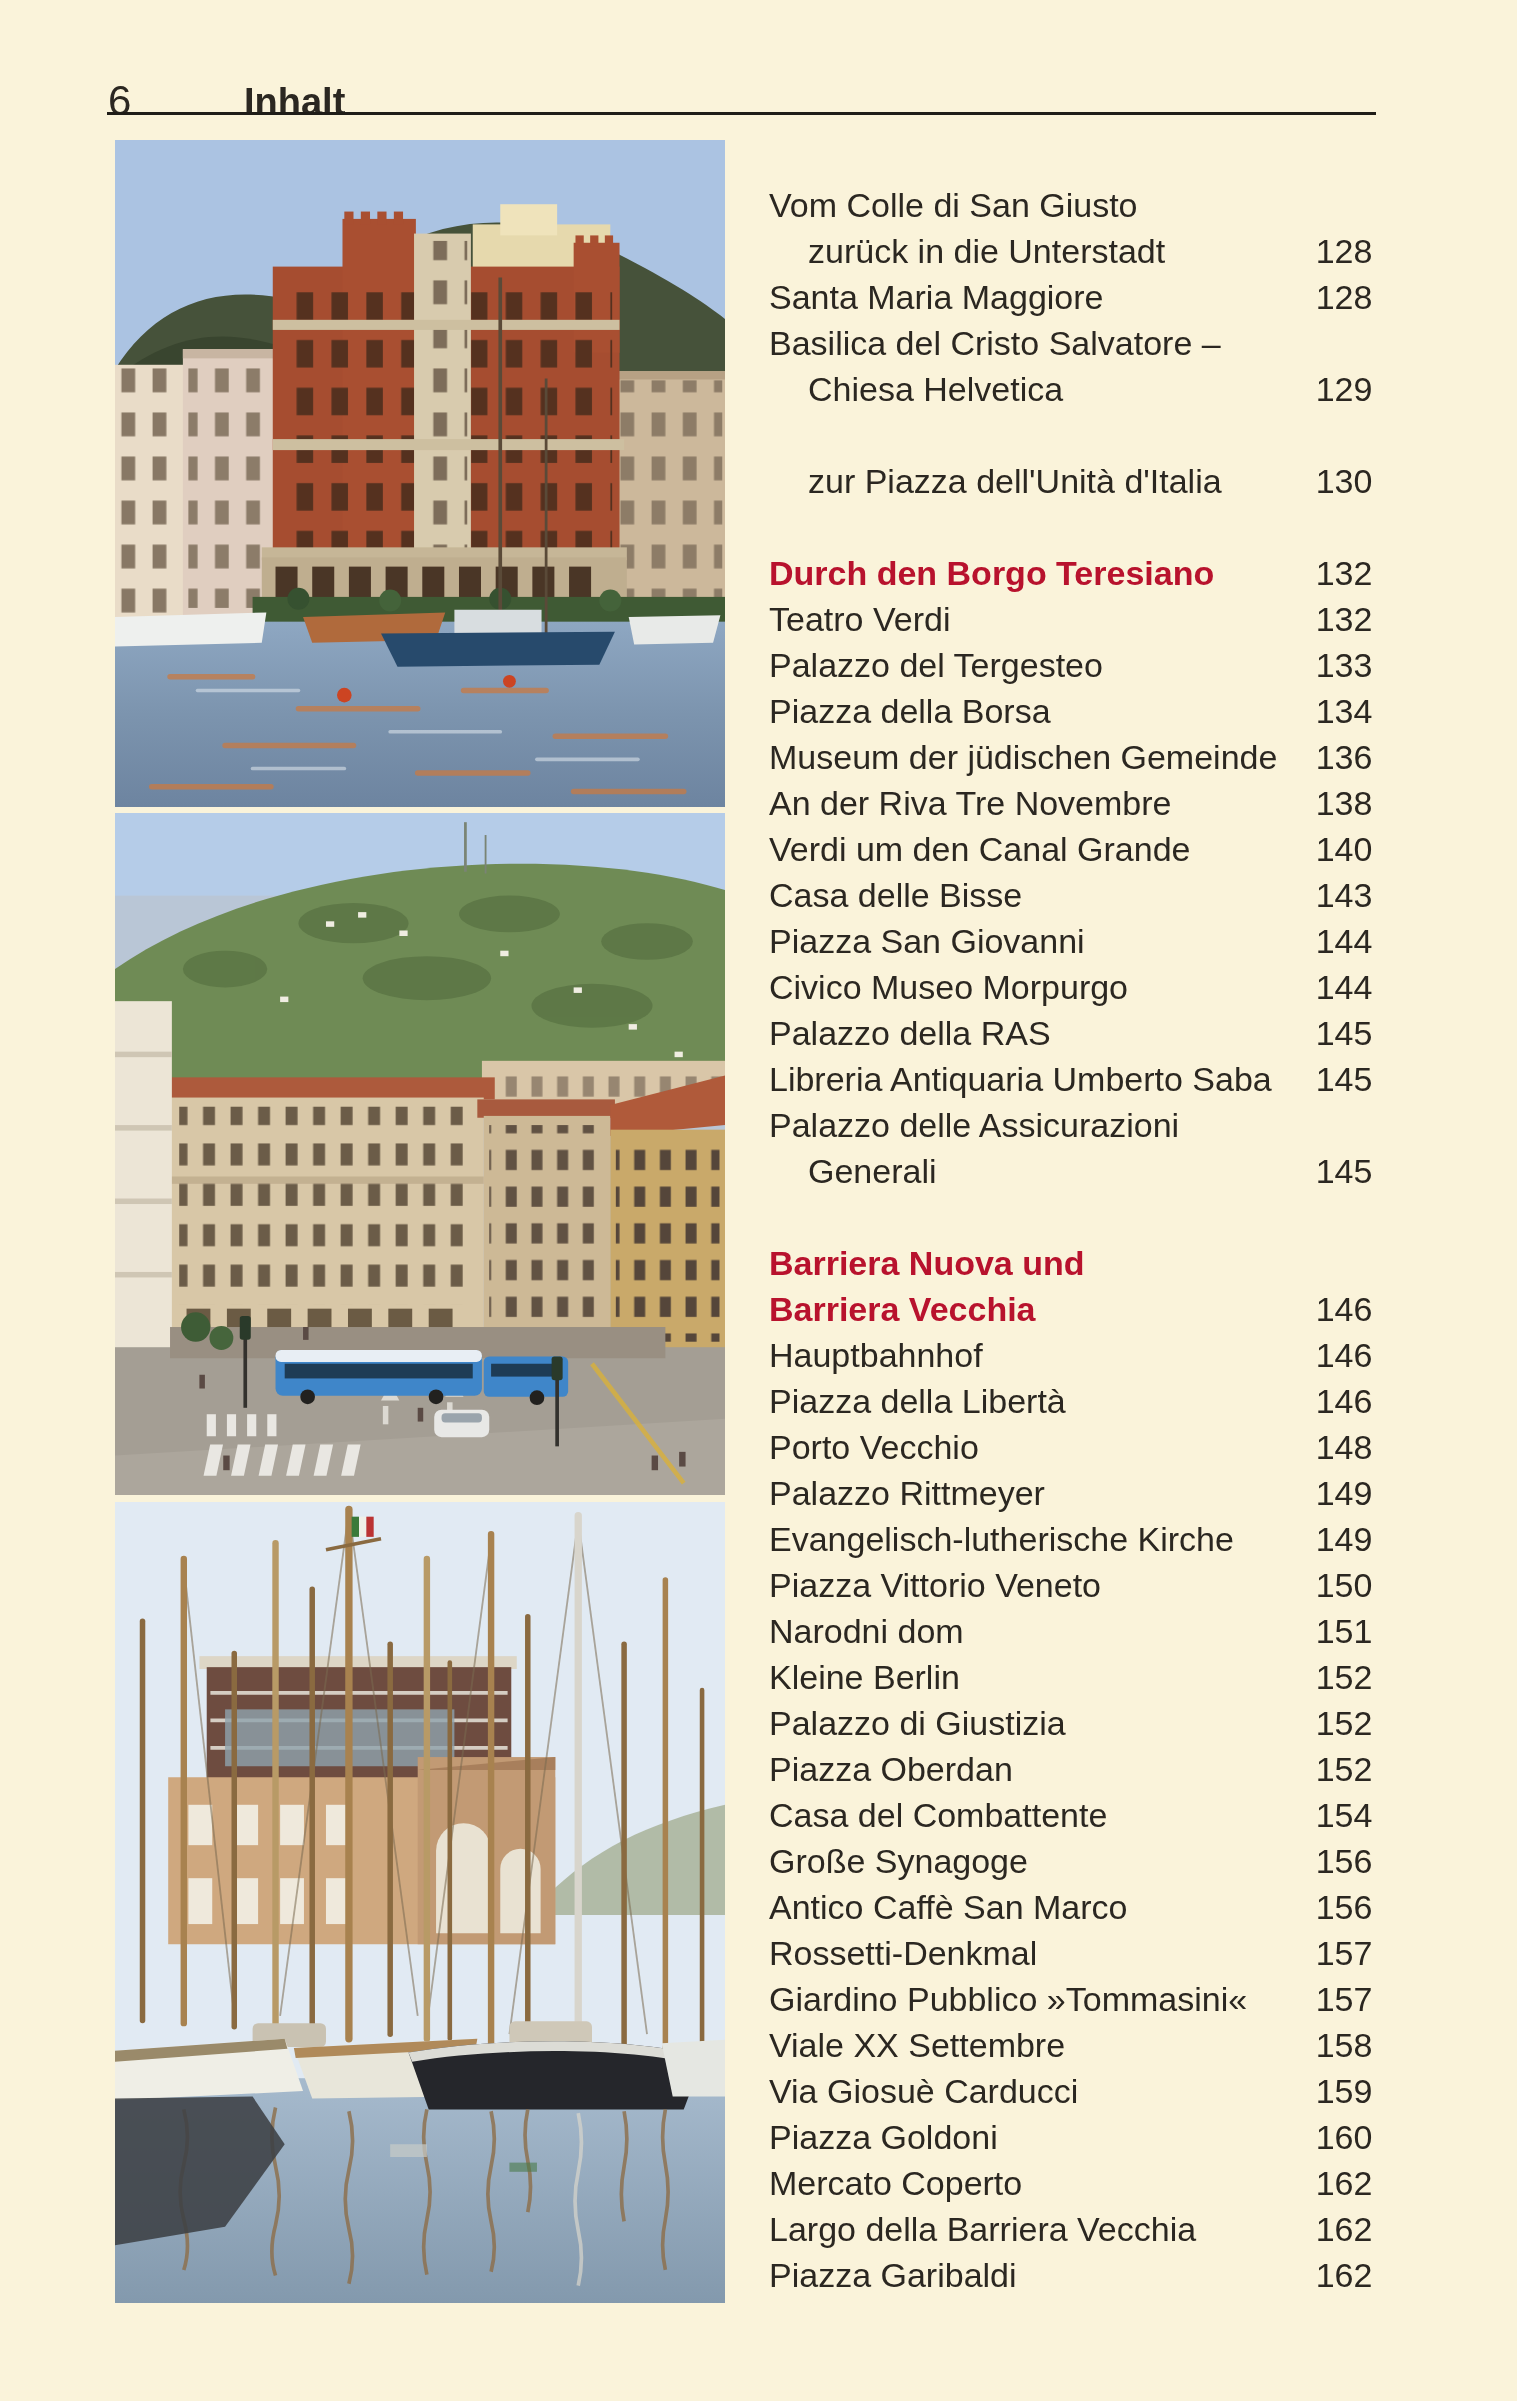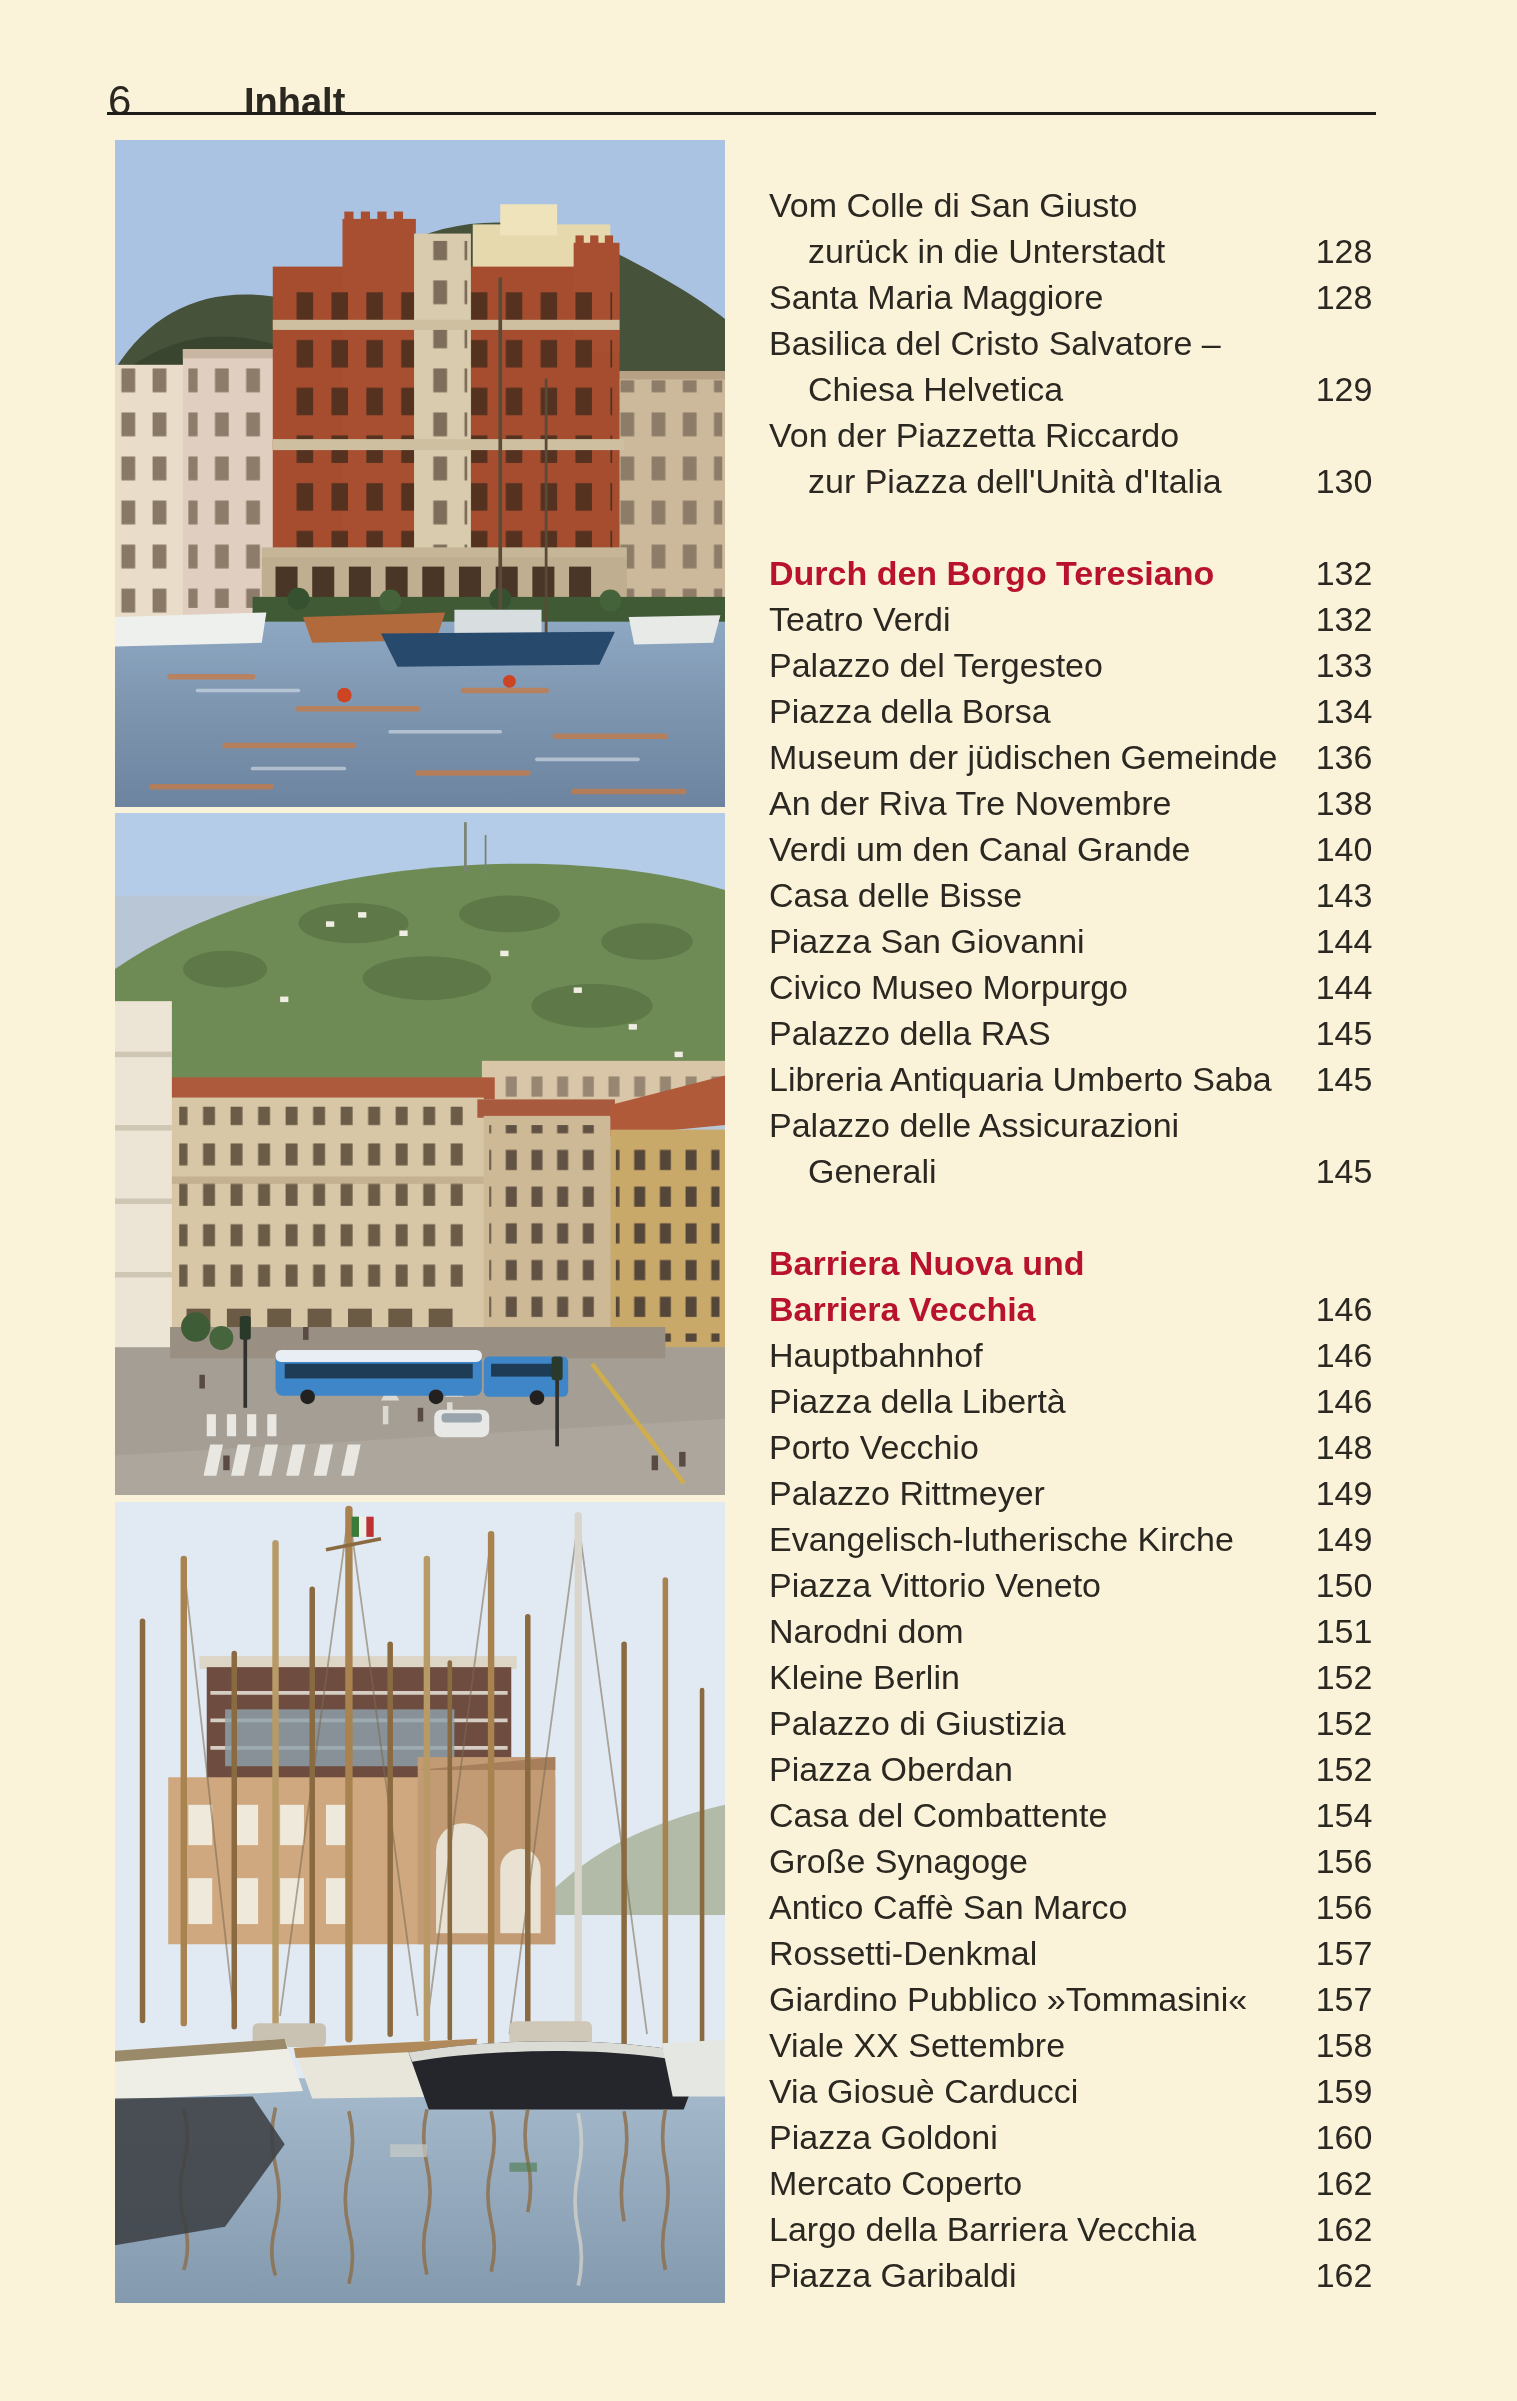--- a/index.html
+++ b/index.html
@@ -371,21 +371,20 @@
       </div>
       <div class="row">
         <span class="t">Basilica del Cristo Salvatore –</span>
         <span class="p"></span>
       </div>
       <div class="row ind">
         <span class="t">Chiesa Helvetica</span>
         <span class="p">129</span>
       </div>
       <div class="row">
-        <span class="t">Von der Piazzetta Riccardo</span>
         <span class="p"></span>
       </div>
       <div class="row ind">
         <span class="t">zur Piazza dell'Unità d'Italia</span>
         <span class="p">130</span>
       </div>
     </div>
     <div class="section">
       <div class="row head">
         <span class="t">Durch den Borgo Teresiano</span>

